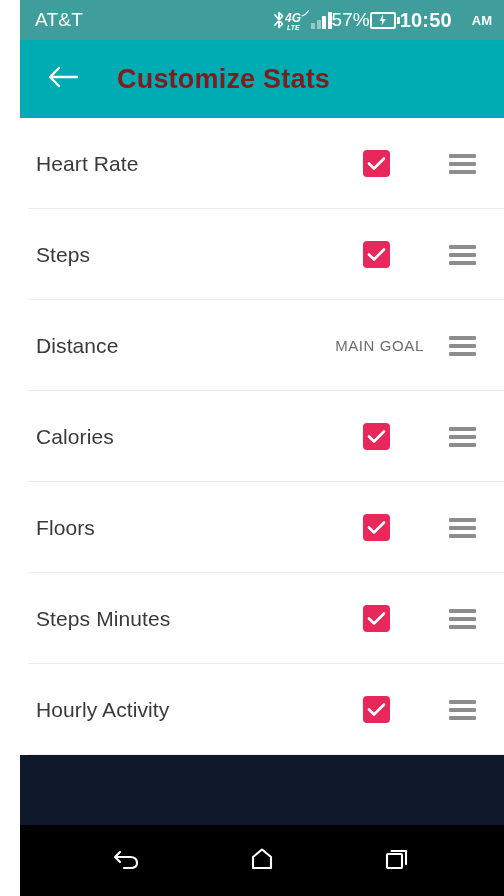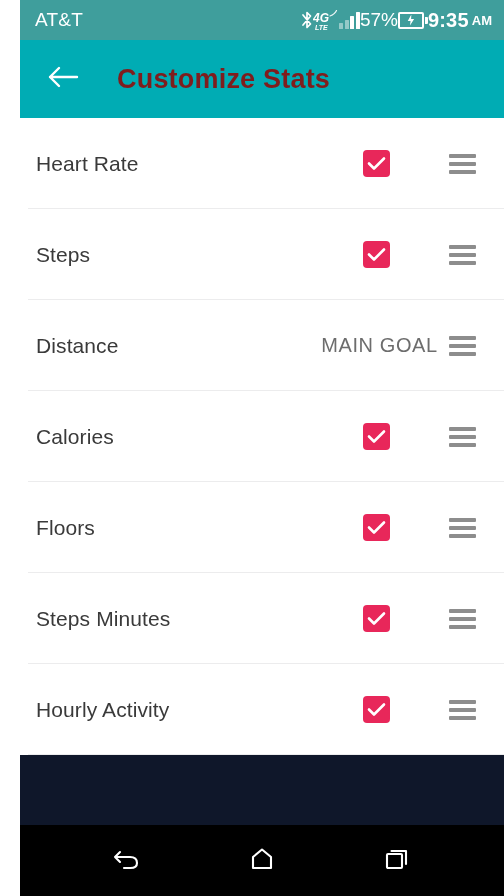--- a/index.html
+++ b/index.html
@@ -44,21 +44,21 @@
   .batt-icon .cap {
     position:absolute; right:0; top:5px; width:3px; height:7px;
     background:#ffffff; border-radius:0 1px 1px 0;
   }
   .batt-icon .bolt {
     position:absolute; left:9px; top:3px; width:8px; height:11px;
     background:#ffffff;
     clip-path:polygon(55% 0, 10% 58%, 45% 58%, 38% 100%, 90% 40%, 52% 40%);
   }
   .clock { font-size:20px; font-weight:bold; letter-spacing:.2px; }
-  .ampm { font-size:13px; font-weight:bold; margin-left:3px; }
+  .ampm { font-size:13px; font-weight:bold; margin-left:20px; }
 
   
   .appbar {
     height:78px; flex:0 0 78px;
     background:#00acb4;
     display:flex; align-items:center;
     padding-left:22px;
   }
   .back-btn {
     width:42px; height:42px; flex:0 0 42px;
@@ -94,21 +94,21 @@
     width:120px; display:flex; align-items:center; justify-content:center;
   }
   .checkbox {
     width:27px; height:27px; border-radius:4px;
     background:#e8275a;
     display:flex; align-items:center; justify-content:center;
     cursor:pointer;
   }
   .checkbox svg { display:block; }
   .main-goal {
-    font-size:20px; color:#6d6d6d; letter-spacing:.6px;
+    font-size:15px; color:#6d6d6d; letter-spacing:.6px;
     white-space:nowrap;
     margin-left:7px;
   }
   .drag-handle {
     width:52px; display:flex; flex-direction:column;
     align-items:center; justify-content:center; gap:4px;
     cursor:grab;
   }
   .drag-handle span {
     display:block; width:27px; height:4px;
@@ -160,21 +160,21 @@
       </span>
 
       <span class="batt-pct">57%</span>
 
       <span class="batt-icon">
         <span class="shell"></span>
         <span class="cap"></span>
         <span class="bolt"></span>
       </span>
 
-      <span class="clock">9:35</span>
+      <span class="clock">10:50</span>
       <span class="ampm">AM</span>
     </div>
   </div>
 
   <div class="appbar">
     <div class="back-btn">
       <span>
         <svg width="34" height="28" viewBox="0 0 34 28">
           <path d="M31 14 L4 14 M13 5 L4 14 L13 23" fill="none" stroke="#ffffff" stroke-width="2.4" stroke-linecap="round" stroke-linejoin="round"></path>
         </svg>

